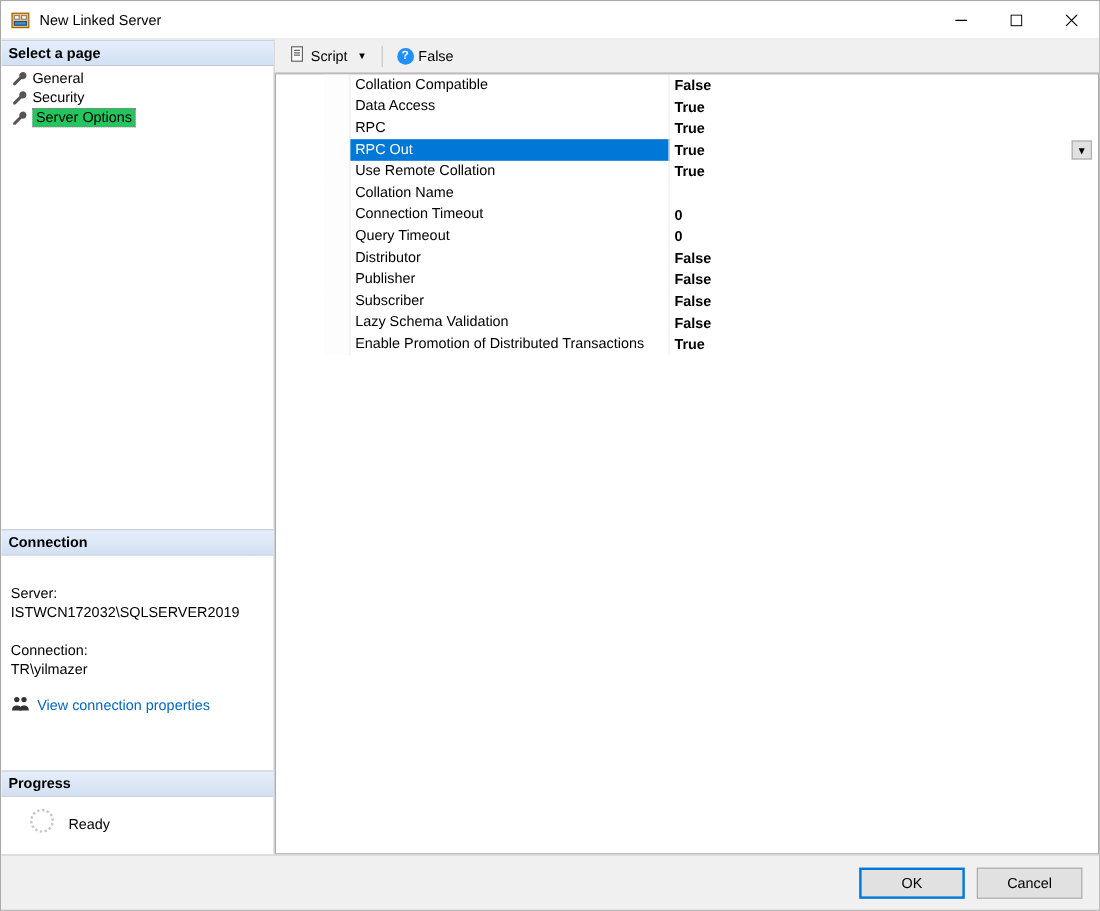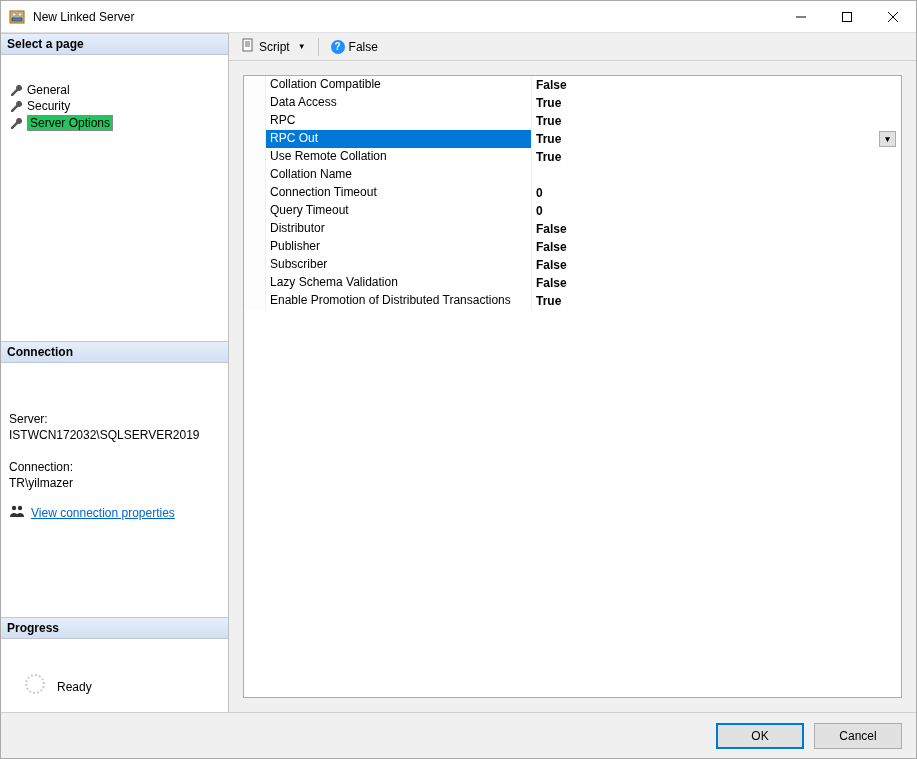--- a/index.html
+++ b/index.html
@@ -46,21 +46,20 @@
     display: flex;
     min-height: 0;
   }
   .left-pane {
     width: 228px;
     border-right: 1px solid #c0c0c0;
     display: flex;
     flex-direction: column;
     overflow: hidden;
     background: #fff;
-    gap: 25px;
   }
   .section-header {
     background: linear-gradient(#e6eefb, #d2e0f2);
     border-top: 1px solid #c0c8d8;
     border-bottom: 1px solid #c0c8d8;
     padding: 3px 6px;
     font-weight: bold;
     color: #000;
   }
   .page-list { padding: 2px 0; }
@@ -80,21 +79,21 @@
   }
   .spacer-flex { flex: 1; }
 
   .conn-box { padding: 6px 8px; }
   .conn-label { margin-top: 18px; }
   .conn-value { margin-top: 2px; white-space: nowrap; overflow: hidden; }
   .conn-link-row {
     display: flex; align-items: center; gap: 6px; margin-top: 14px;
   }
   .conn-link {
-    color: #0066cc; text-decoration: underline; cursor: pointer;
+    color: #0066cc; cursor: pointer;
   }
   .progress-box { padding: 10px 8px 18px 24px; display: flex; align-items: flex-end; gap: 12px; }
   .spinner {
     width: 20px; height: 20px; border: 2px dotted #c8c8c8; border-radius: 50%;
   }
 
   
   .right-pane {
     flex: 1;
     display: flex;
@@ -113,24 +112,24 @@
   .tb-sep { width: 1px; height: 18px; background: #c8c8c8; margin: 0 2px; }
   .help-icon {
     width: 14px; height: 14px; border-radius: 50%;
     background: #1e90ff; color: #fff;
     display: inline-flex; align-items: center; justify-content: center;
     font-weight: bold; font-size: 10px;
   }
 
   .content-area {
     flex: 1;
-    margin: 14px;
     background: #fff;
     border: 1px solid #acacac;
     overflow: auto;
+    padding-left: 40px;
   }
   .prop-grid { width: 100%; }
   .prop-row {
     display: flex; align-items: stretch;
     height: 18px;
     font-size: 12px;
   }
   .prop-gutter {
     width: 22px; flex: none;
     border-right: 1px solid #eee;

